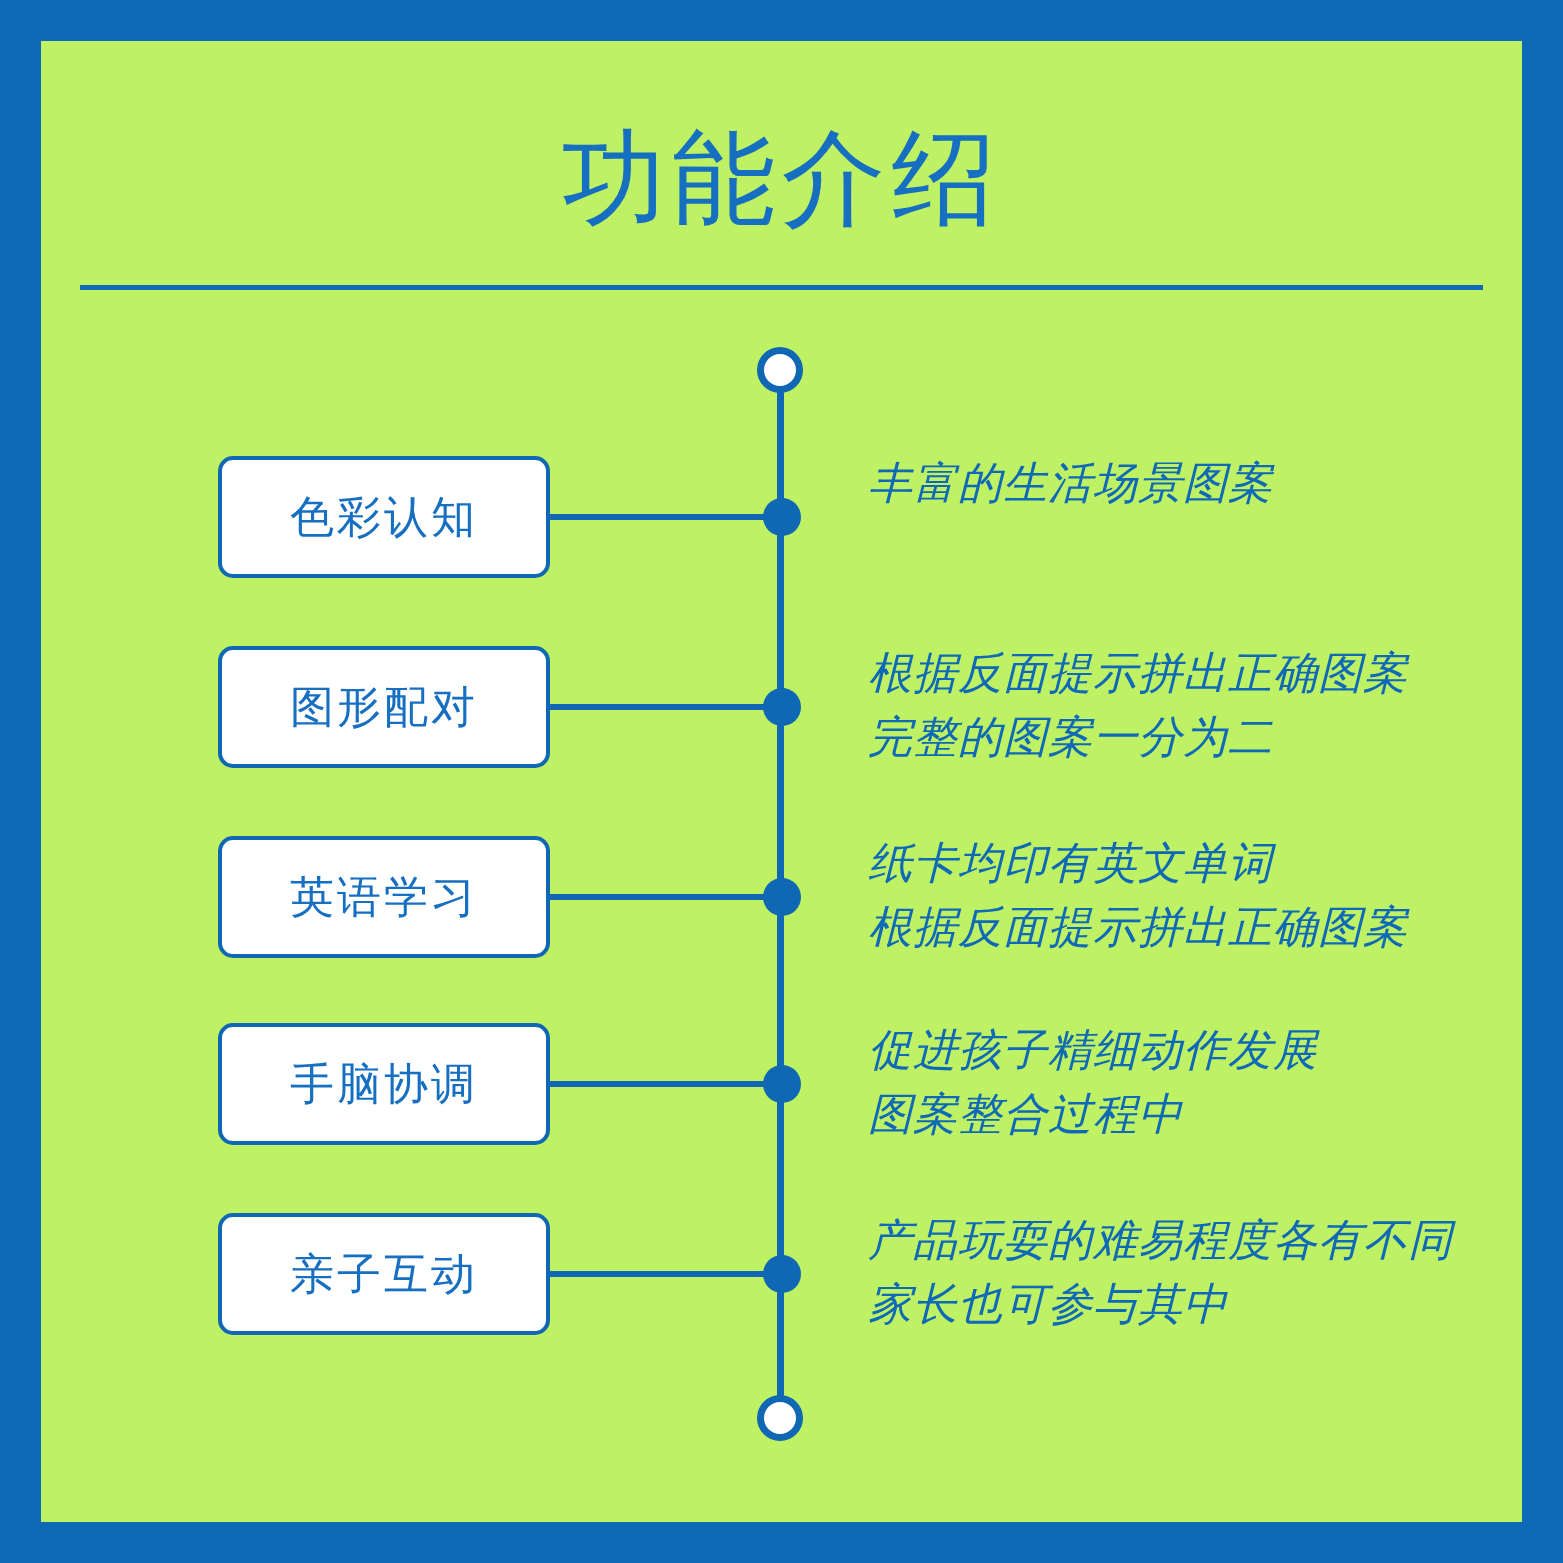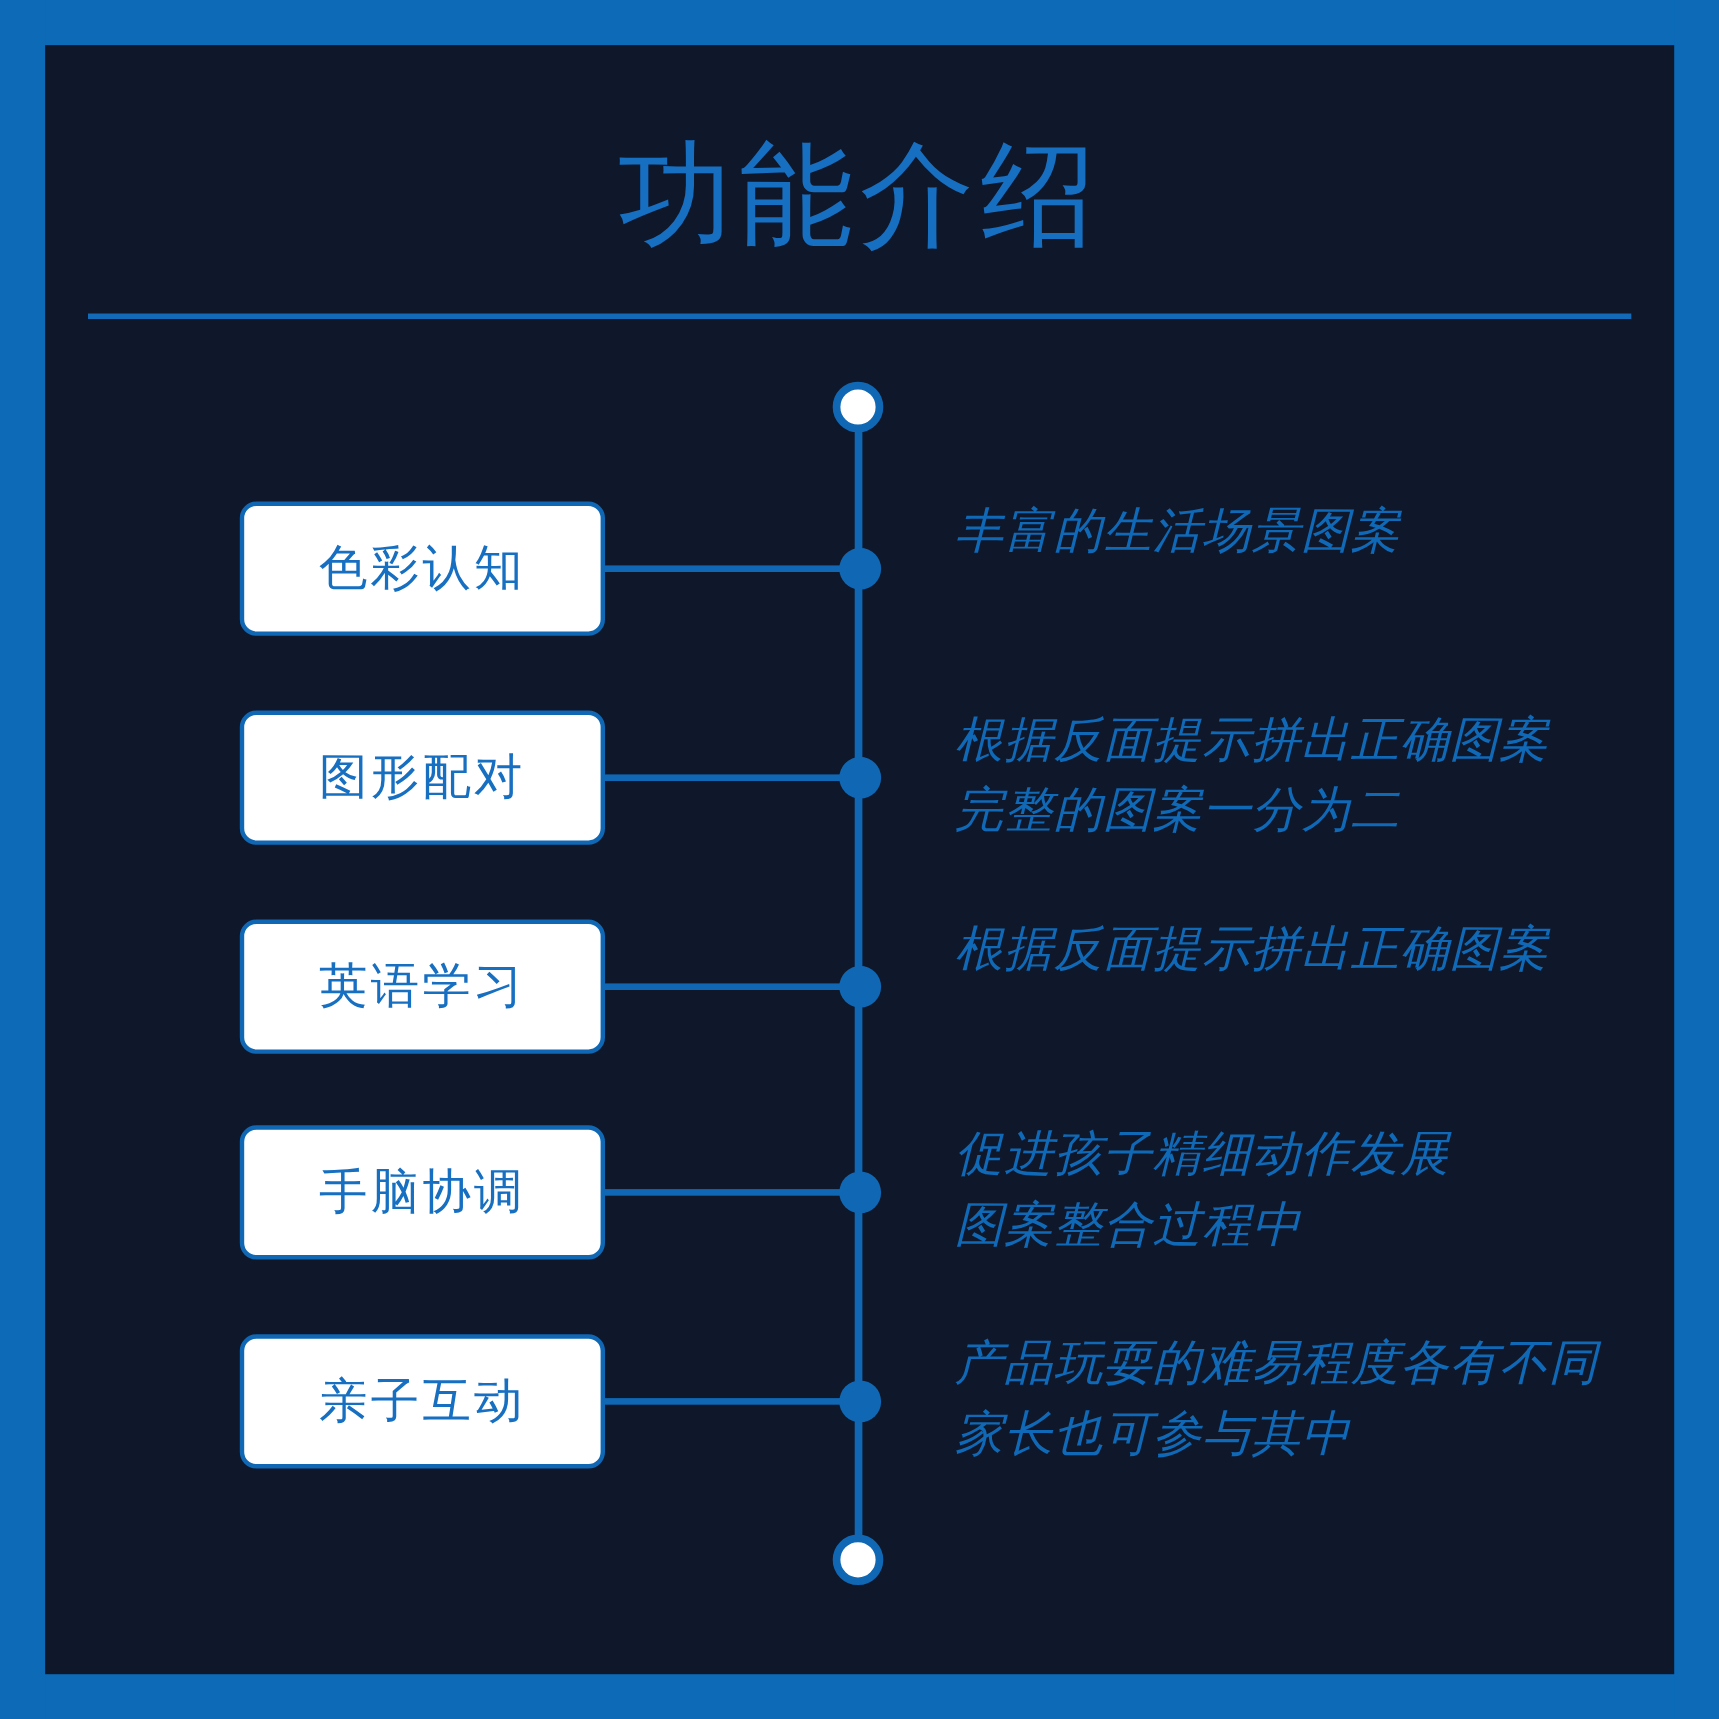--- a/index.html
+++ b/index.html
@@ -4,21 +4,21 @@
 <style>
   html, body {
     margin: 0;
     padding: 0;
     background: #ffffff;
   }
   #canvas {
     position: relative;
     width: 1563px;
     height: 1563px;
-    background: #0f172a;
+    background: #bef264;
     box-sizing: border-box;
     overflow: hidden;
     font-family: "Liberation Sans", "DejaVu Sans", sans-serif;
   }
   
   .frame-edge {
     position: absolute;
     background: #0C6AB7;
   }
   .frame-top    { left: 0; top: 0; width: 1563px; height: 41px; }
@@ -172,20 +172,21 @@
     </div>
   </div>
 
   <div class="row" style="top:897px">
     <div class="node-box">
       <span class="node-label">英语学习</span>
     </div>
     <div class="connector"></div>
     <div class="node-dot"></div>
     <div class="desc">
+      <span class="desc-line">纸卡均印有英文单词</span>
       <span class="desc-line">根据反面提示拼出正确图案</span>
     </div>
   </div>
 
   <div class="row" style="top:1084px">
     <div class="node-box">
       <span class="node-label">手脑协调</span>
     </div>
     <div class="connector"></div>
     <div class="node-dot"></div>

